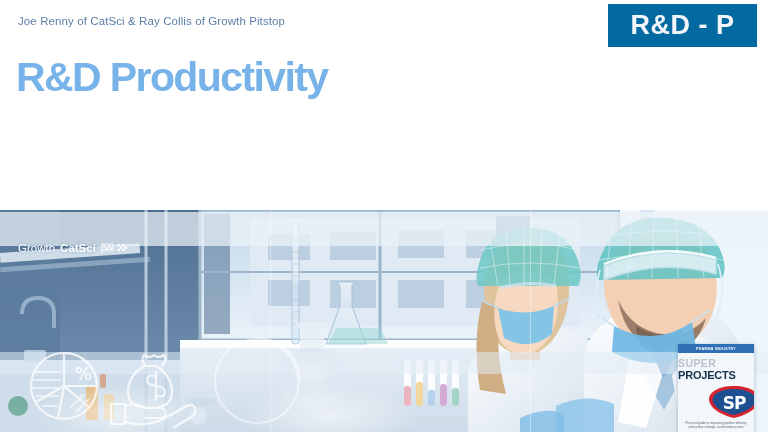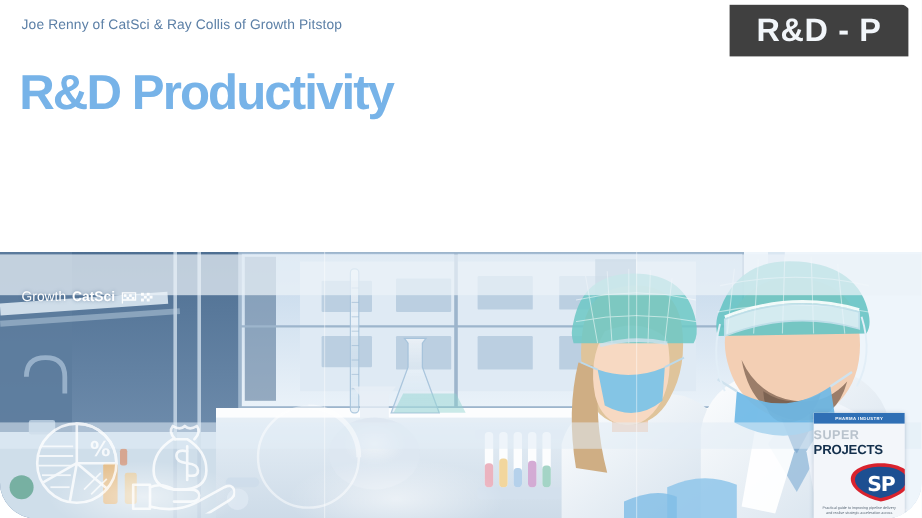--- a/index.html
+++ b/index.html
@@ -1,31 +1,31 @@
 <!DOCTYPE html>
 <html><head>
 <meta charset="utf-8">
 <style>
   html,body{margin:0;padding:0;background:#fff;}
   body{
     width:768px;height:432px;overflow:hidden;position:relative;
     font-family:"Liberation Sans","DejaVu Sans",sans-serif;
     -webkit-font-smoothing:antialiased;
   }
-  #slide{position:absolute;inset:0;width:768px;height:432px;background:#ffffff;overflow:hidden;border-radius:30px;}
+  #slide{position:absolute;inset:0;width:768px;height:432px;background:#ffffff;overflow:hidden;}
 
   
   .byline{
     position:absolute;left:18px;top:15px;
     font-size:11.5px;font-weight:400;letter-spacing:.1px;
     color:#5b7fa6;white-space:nowrap;
   }
   .rd-badge{
     position:absolute;left:608px;top:4px;width:149px;height:43px;
-    background:#404040;color:#f2f6fa;
+    background:#0369a1;color:#f2f6fa;
     display:flex;align-items:center;justify-content:center;
     font-size:27px;font-weight:700;letter-spacing:.5px;
     overflow:hidden;
   }
   .headline{
     position:absolute;left:16px;top:56px;width:740px;
     line-height:0.94;
   }
   .hl-line1{
     display:block;

